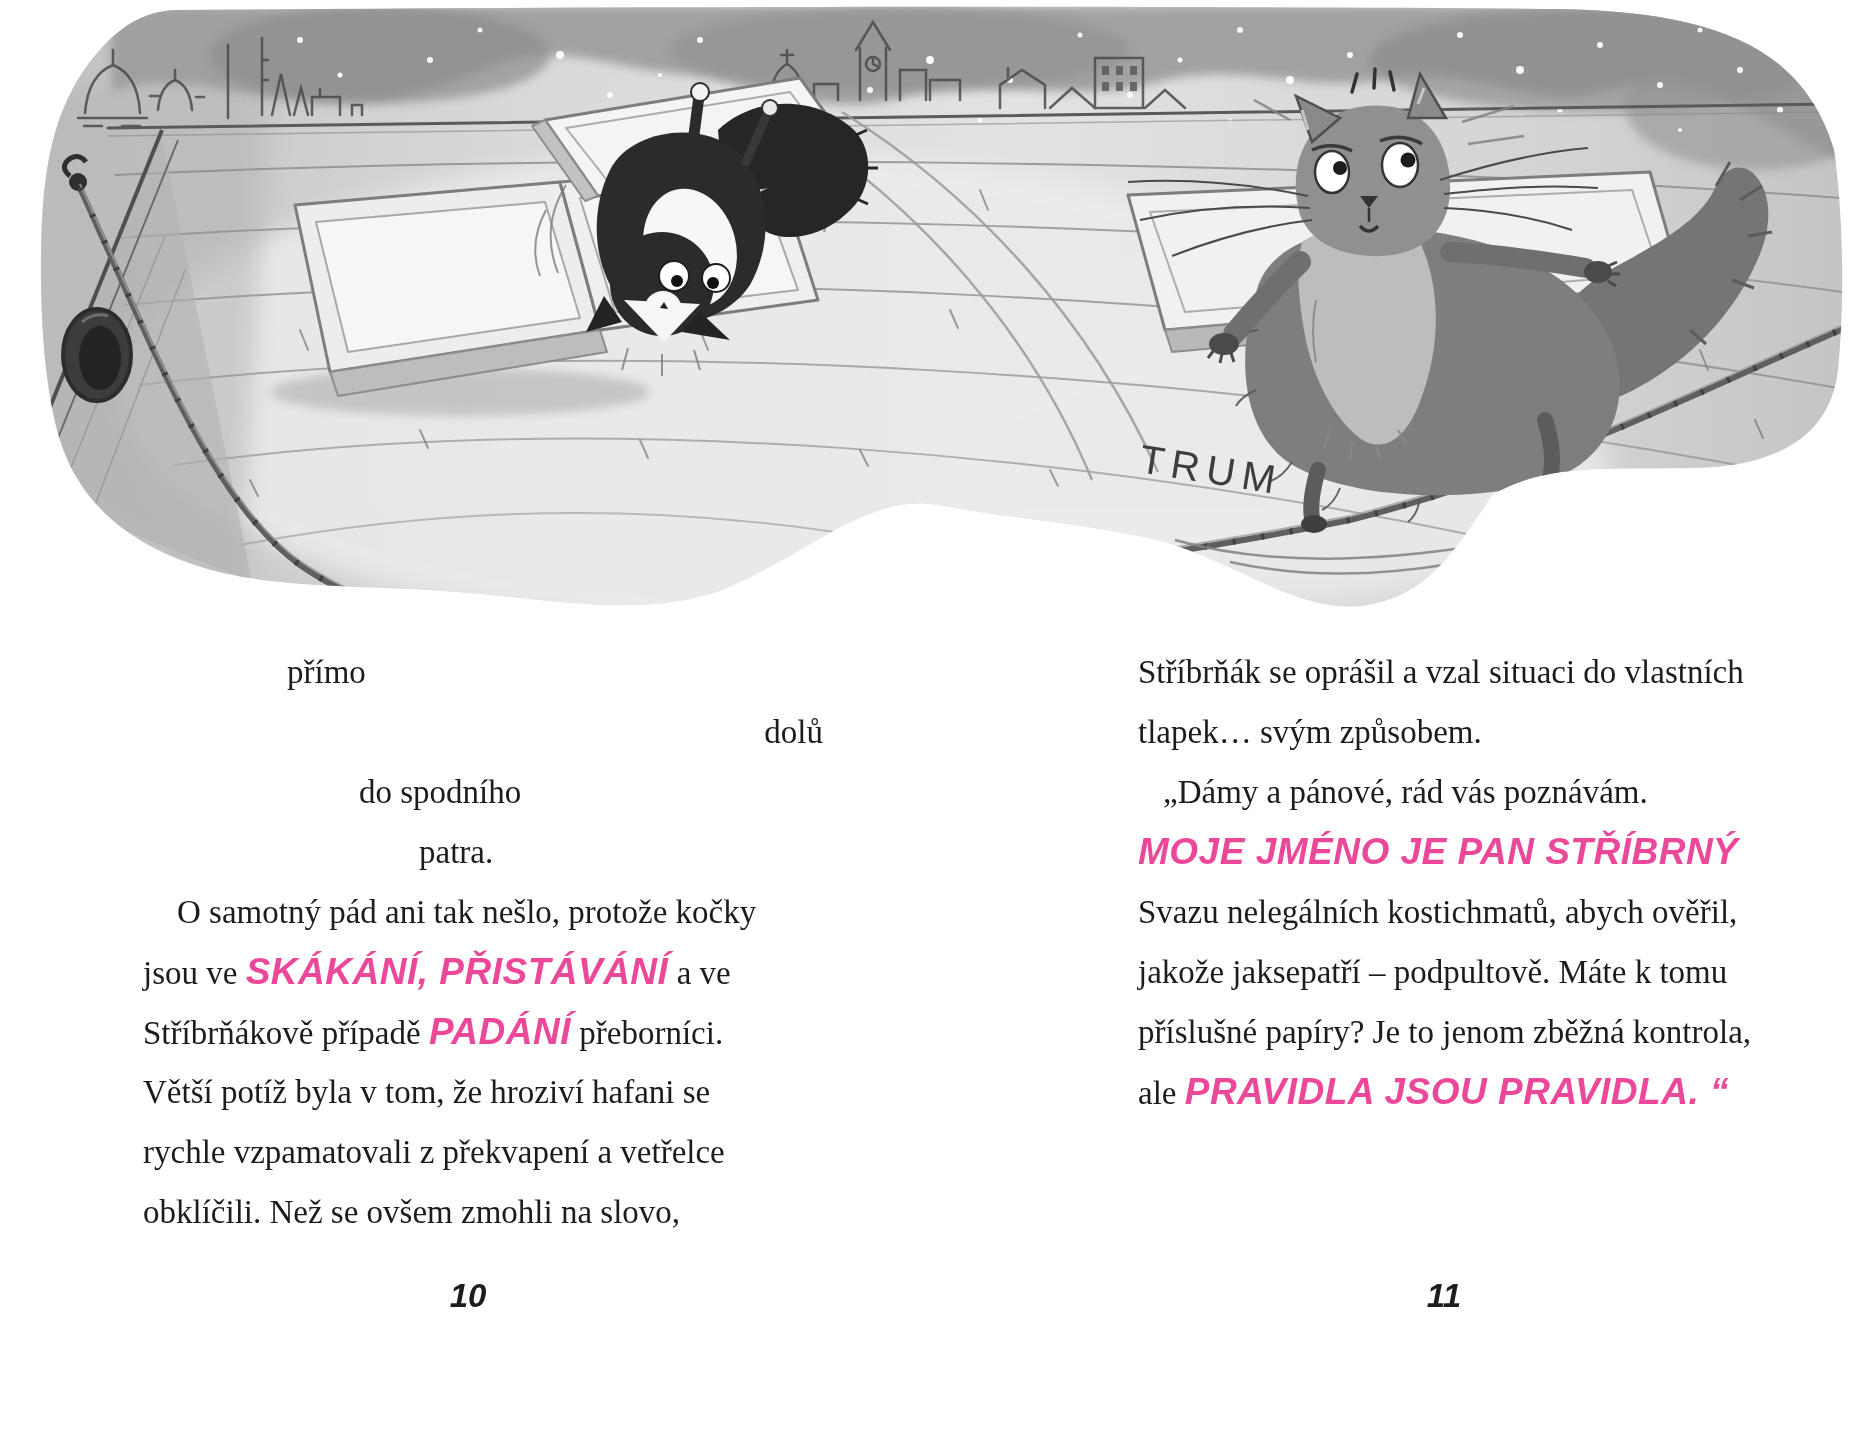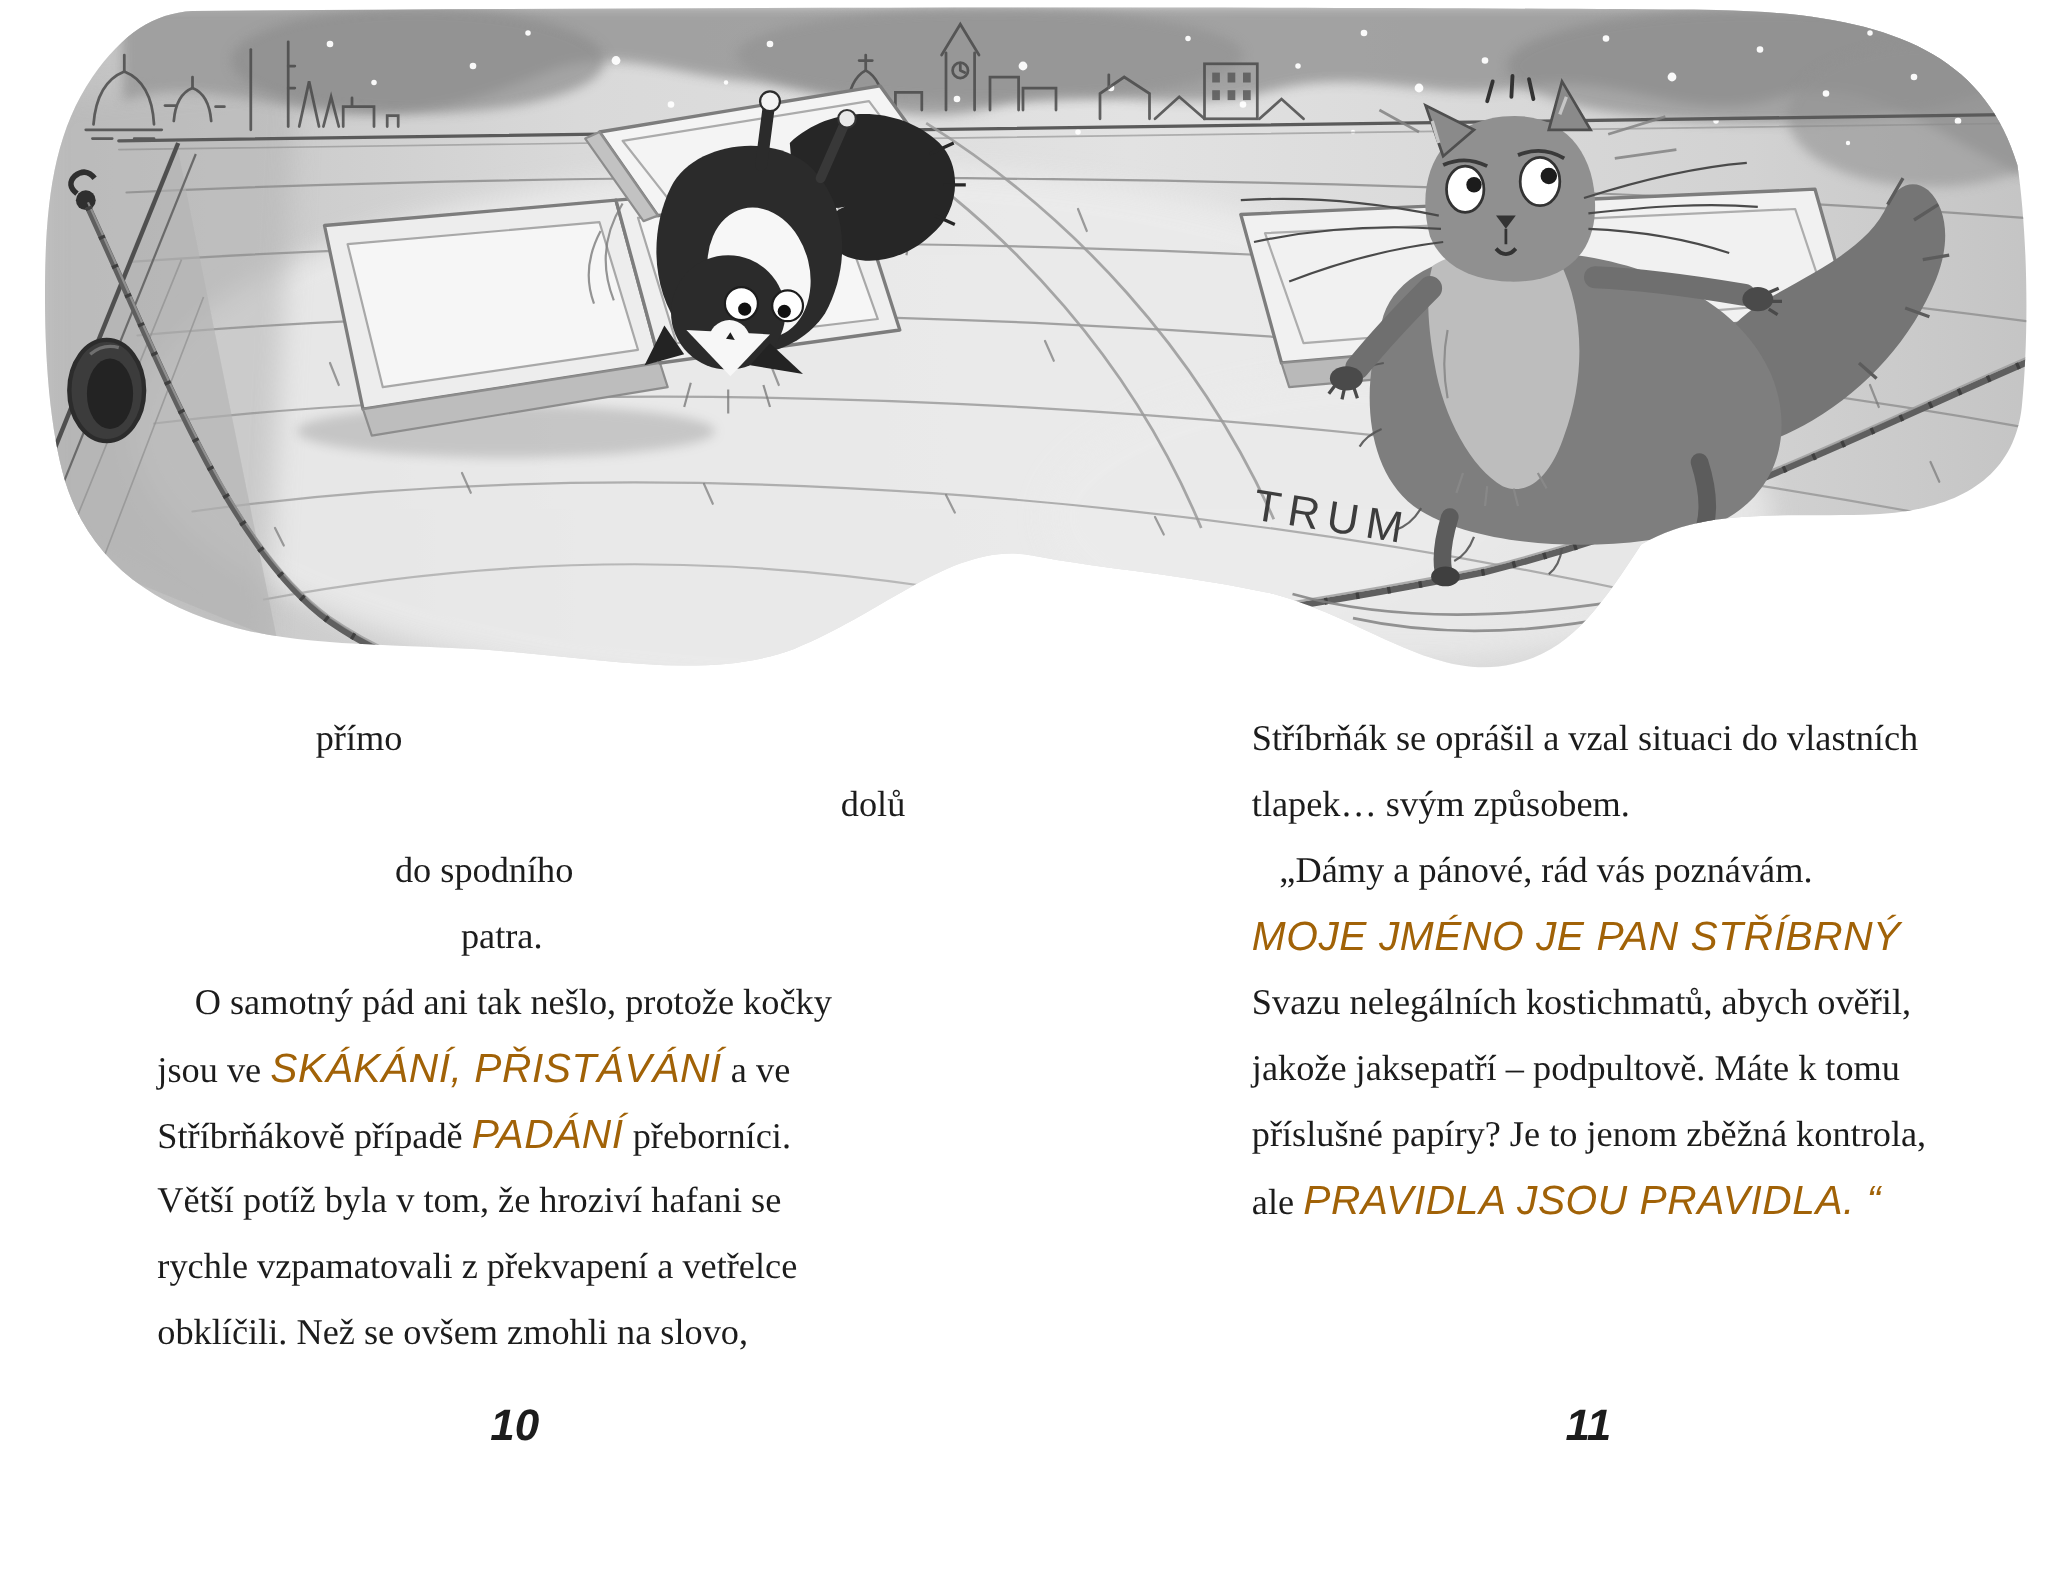--- a/index.html
+++ b/index.html
@@ -9,28 +9,28 @@
     font-family:"Liberation Serif", serif;
   }
   .illu { position:absolute; left:0; top:0; }
   .text-col { position:absolute; top:642px; color:#1c1c1c; font-size:33px; }
   #left-col  { left:143px; width:680px; }
   #right-col { left:1138px; width:700px; }
   .line { height:60px; line-height:60px; white-space:pre; }
   .body-run { font-family:"Liberation Serif", serif; }
   .shout {
     font-family:"Liberation Sans", sans-serif;
-    font-weight:400; font-style:italic;
-    font-size:37px; letter-spacing:0.5px; color:#a16207;
+    font-weight:700; font-style:italic;
+    font-size:37px; letter-spacing:0.5px; color:#ec4899;
   }
   .folio {
     position:absolute; top:1272px; width:120px; height:48px; line-height:48px;
     text-align:center; color:#1c1c1c;
     font-family:"Liberation Sans", sans-serif;
-    font-weight:700; font-style:italic; font-size:40px;
+    font-weight:700; font-style:italic; font-size:33px;
   }
   #folio-left  { left:408px; }
   #folio-right { left:1384px; }
   .trum-text {
     font-family:"Liberation Sans", sans-serif;
     font-weight:400; letter-spacing:7px; font-size:40px; fill:#3d3d3d;
   }
 </style>
 </head>
 <body>

